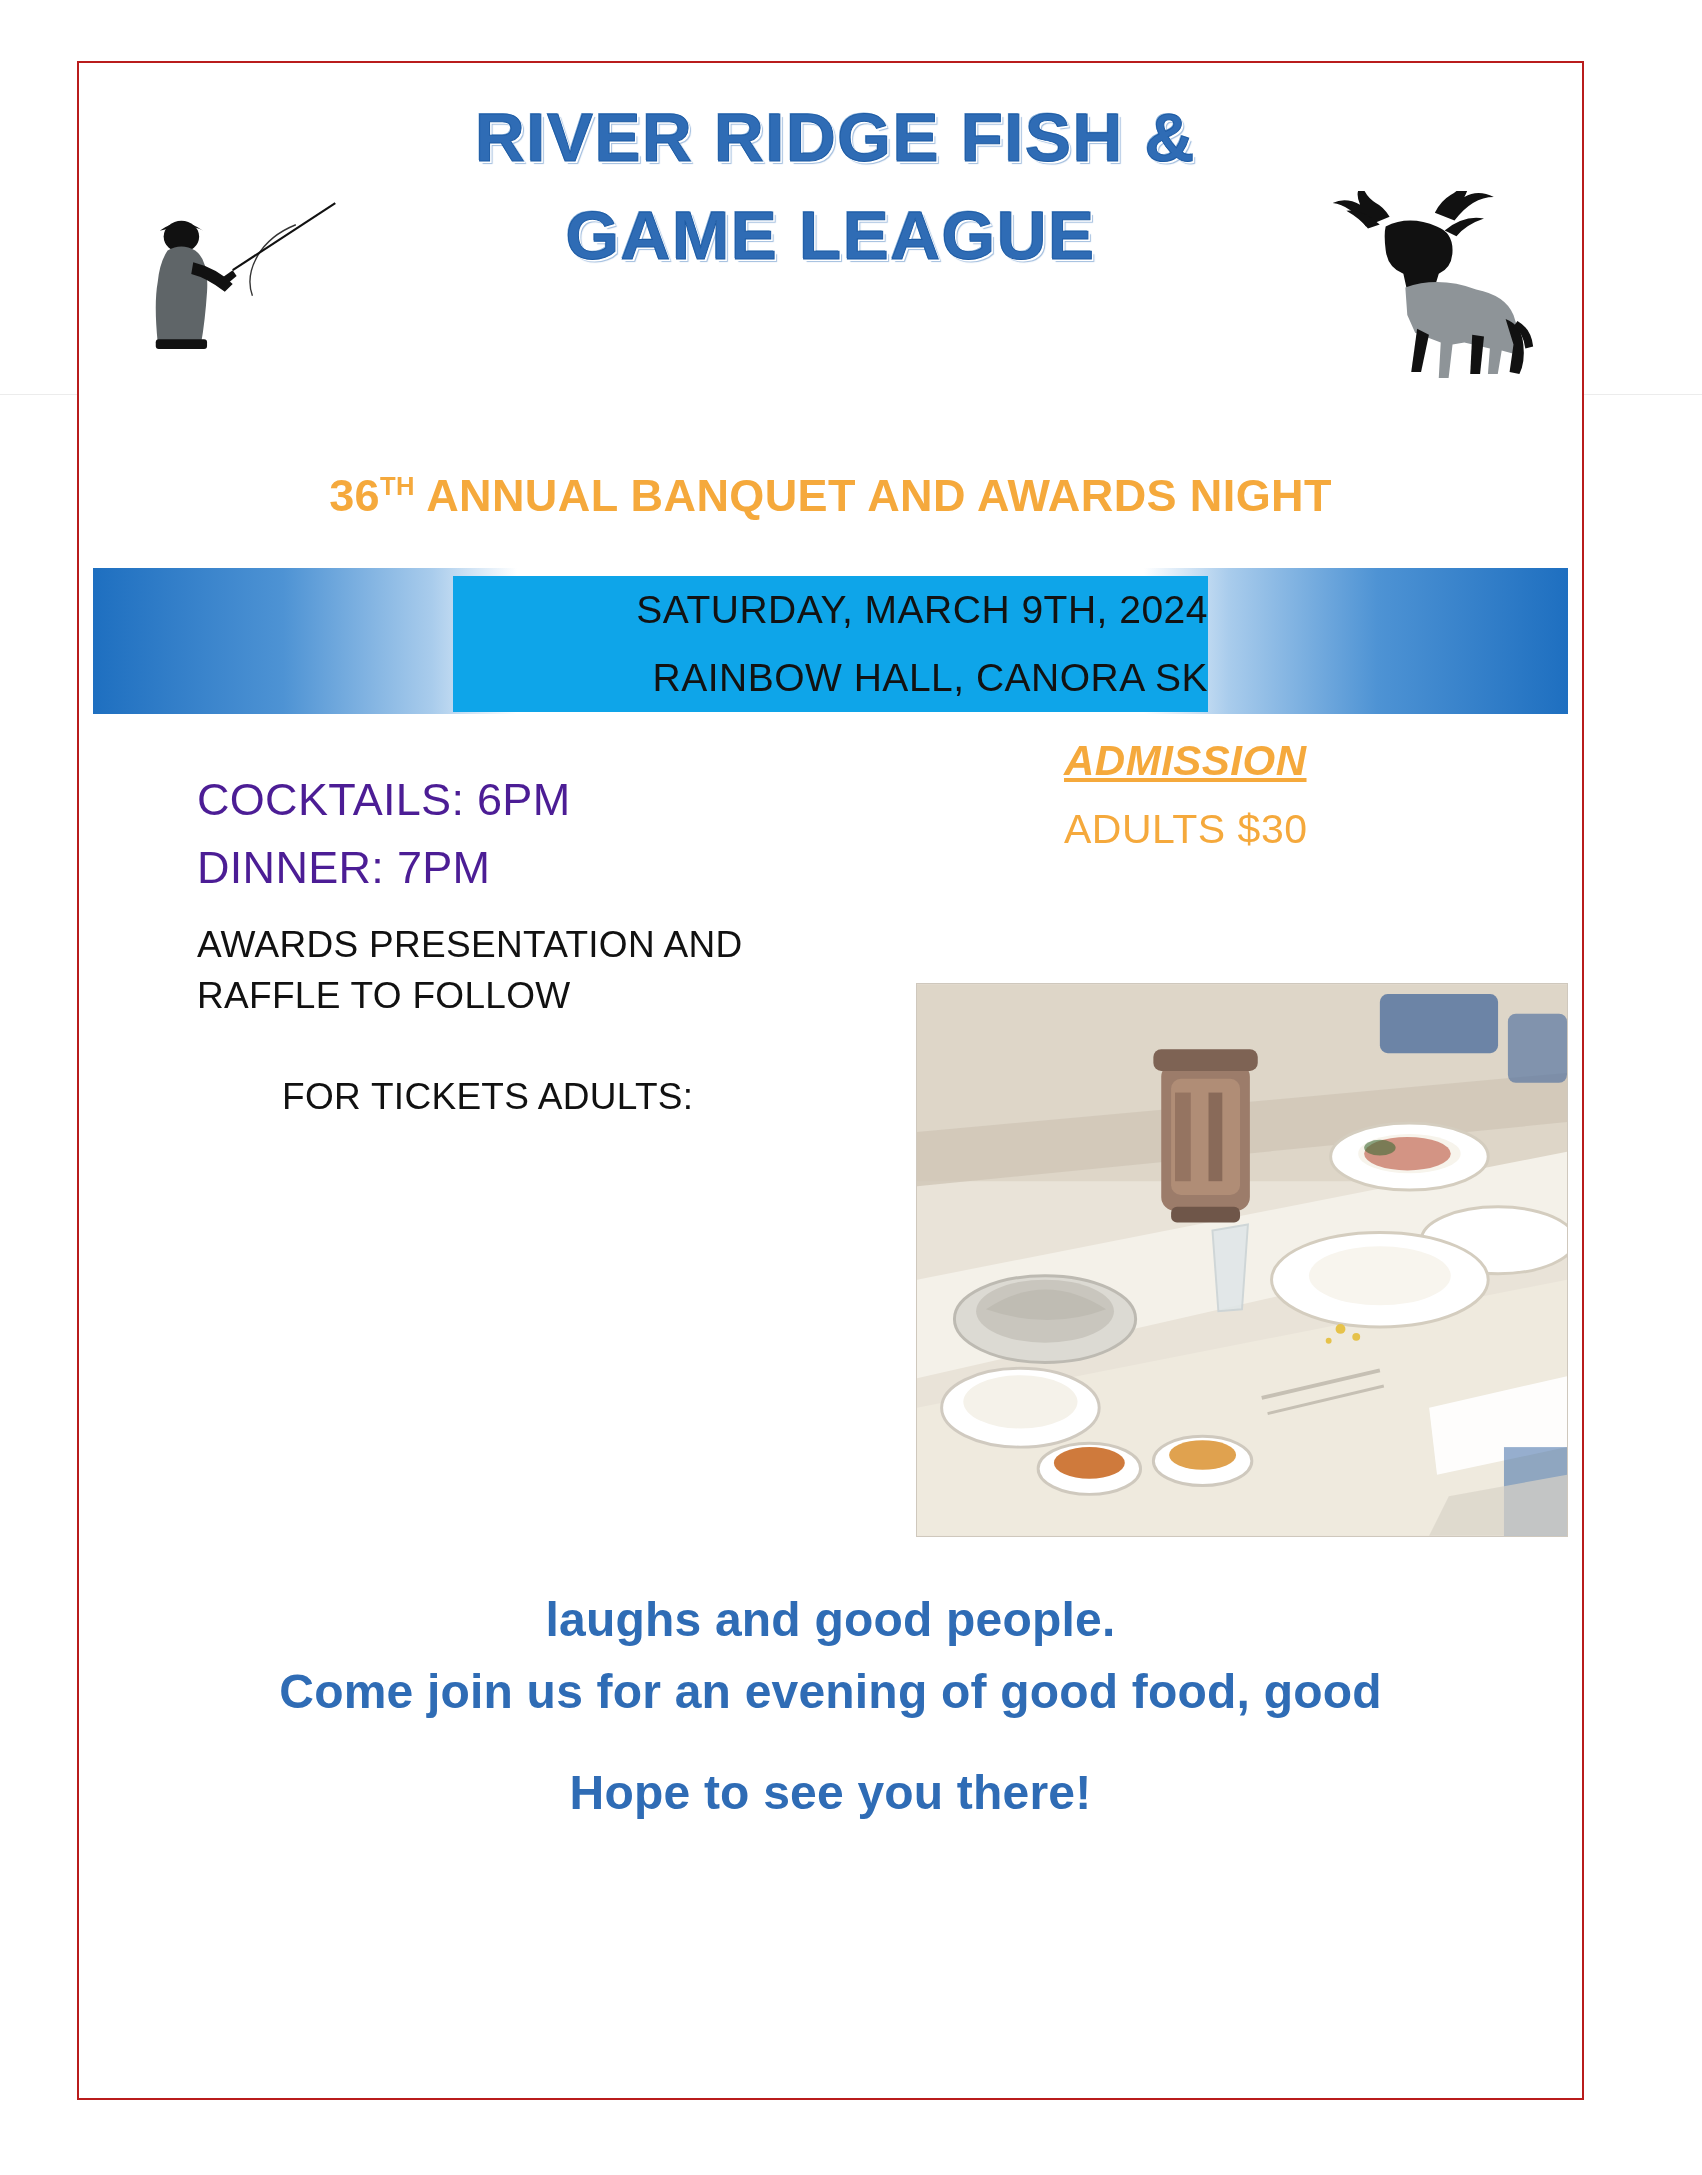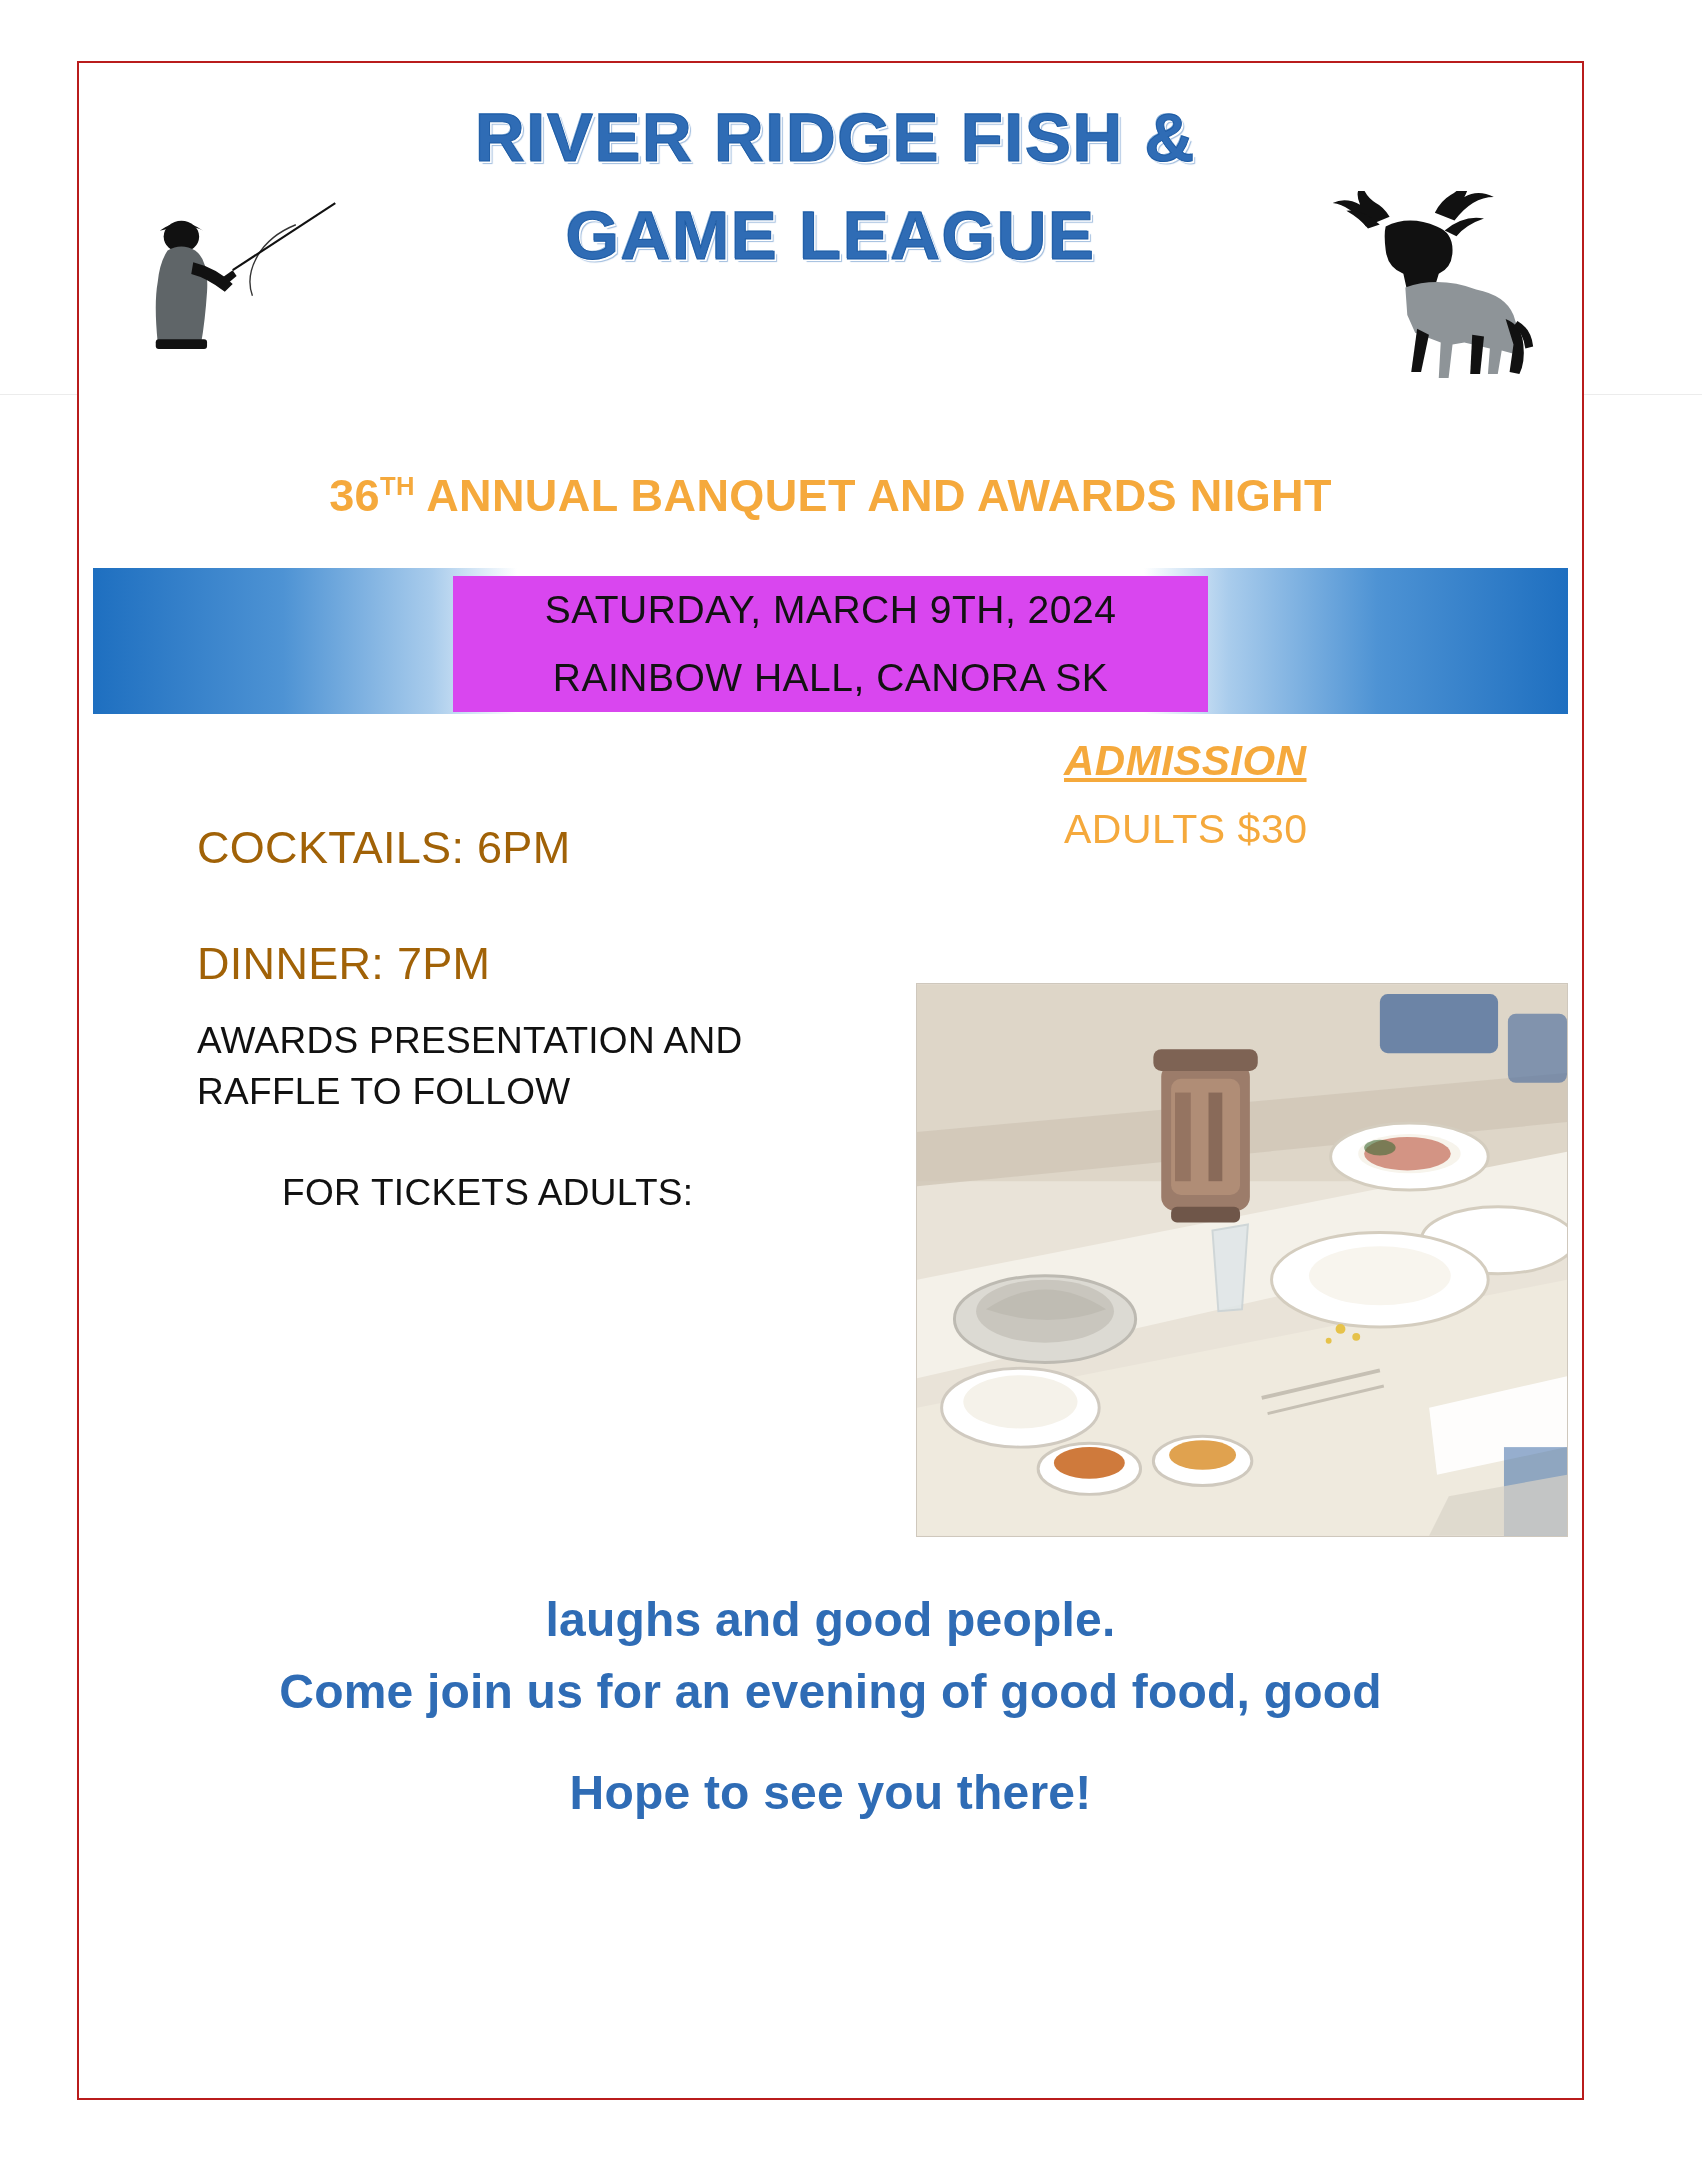--- a/index.html
+++ b/index.html
@@ -120,47 +120,46 @@
   }
   .banner-right {
     right: 13.8px;
     background: linear-gradient(to left, #1e6fc0 0%, #4e93d4 45%, #a9ccec 80%, #ffffff 100%);
   }
   .banner-text {
     position: absolute;
     left: 374px;
     right: 374px;
     top: 21.7px;
-    text-align: center;
+    text-align: right;
     color: #121212;
     font-size: 39px;
     line-height: 1.75;
     letter-spacing: 0.5px;
-    background: #d946ef;
+    background: #0ea5e9;
   }
 
   
   .body-area {
     position: relative;
     height: 847px;
     margin-top: 5.9px;
   }
 
   .left-col {
     position: absolute;
     left: 118px;
     top: 29.6px;
     width: 690px;
   }
   .sched-line {
     font-size: 45px;
-    color: #a16207;
+    color: #4c1d95;
     line-height: 1.5;
     letter-spacing: 0.3px;
-    margin-top: 48px;
   }
   .awards-line {
     margin-top: 17.7px;
     font-size: 37px;
     color: #111;
     line-height: 1.38;
     letter-spacing: 0.3px;
   }
   .tickets-head {
     margin-top: 55px;

